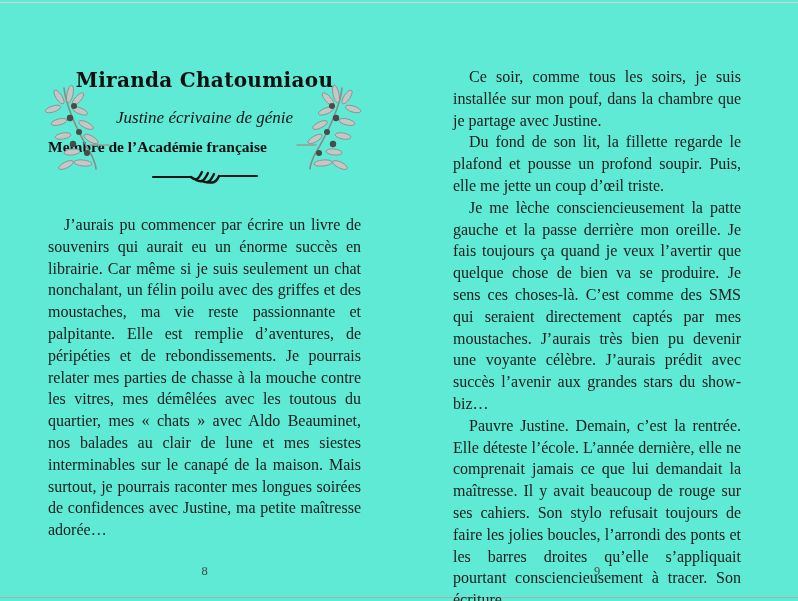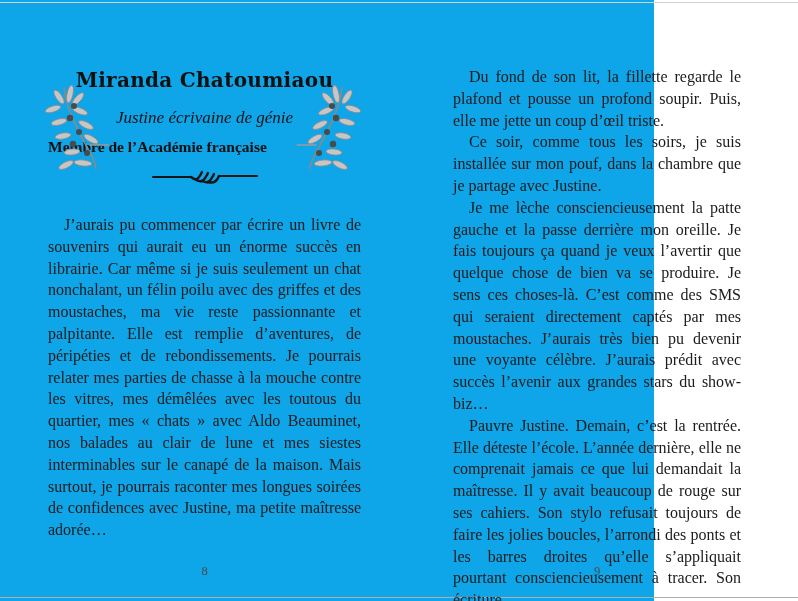--- a/index.html
+++ b/index.html
@@ -3,22 +3,22 @@
 <meta charset="utf-8">
 <style>
   html, body {
     margin: 0; padding: 0;
     background: #ffffff;
     width: 798px; height: 601px;
     overflow: hidden;
   }
   .spread {
     position: relative;
-    width: 654px; height: 601px;
-    background: #0ea5e9;
+    width: 798px; height: 601px;
+    background: #5eead4;
     font-family: "Liberation Serif", serif;
     color: #1b1b1b;
   }
   .rule { position: absolute; left: 0; width: 798px; height: 1px; }
   .rule-top { top: 2px; background: #d2d2d2; }
   .rule-bottom { top: 597px; background: #aeaeae; }
 
   .page { position: absolute; top: 0; height: 601px; }
   .page-left  { left: 48px;  width: 313px; }
   .page-right { left: 453px; width: 288px; }
@@ -91,22 +91,22 @@
 
     <div class="body-text body-left">
       <p>J’aurais pu commencer par écrire un livre de souvenirs qui aurait eu un énorme succès en librairie. Car même si je suis seulement un chat nonchalant, un félin poilu avec des griffes et des moustaches, ma vie reste passionnante et palpitante. Elle est remplie d’aventures, de péripéties et de rebondissements. Je pourrais relater mes parties de chasse à la mouche contre les vitres, mes démêlées avec les toutous du quartier, mes « chats » avec Aldo Beauminet, nos balades au clair de lune et mes siestes interminables sur le canapé de la maison. Mais surtout, je pourrais raconter mes longues soirées de confidences avec Justine, ma petite maîtresse adorée…</p>
     </div>
 
     <div class="page-number">8</div>
   </section>
 
   <section class="page page-right">
     <div class="body-text body-right">
+      <p>Ce soir, comme tous les soirs, je suis installée sur mon pouf, dans la chambre que je partage avec Justine.</p>
       <p>Du fond de son lit, la fillette regarde le plafond et pousse un profond soupir. Puis, elle me jette un coup d’œil triste.</p>
-      <p>Ce soir, comme tous les soirs, je suis installée sur mon pouf, dans la chambre que je partage avec Justine.</p>
       <p>Je me lèche consciencieusement la patte gauche et la passe derrière mon oreille. Je fais toujours ça quand je veux l’avertir que quelque chose de bien va se produire. Je sens ces choses-là. C’est comme des SMS qui seraient directement captés par mes moustaches. J’aurais très bien pu devenir une voyante célèbre. J’aurais prédit avec succès l’avenir aux grandes stars du show-biz…</p>
       <p>Pauvre Justine. Demain, c’est la rentrée. Elle déteste l’école. L’année dernière, elle ne comprenait jamais ce que lui demandait la maîtresse. Il y avait beaucoup de rouge sur ses cahiers. Son stylo refusait toujours de faire les jolies boucles, l’arrondi des ponts et les barres droites qu’elle s’appliquait pourtant consciencieusement à tracer. Son écriture,</p>
     </div>
     <div class="page-number">9</div>
   </section>
 
   <svg class="ornament-branch branch-left" width="82" height="92" viewBox="0 0 82 92" aria-hidden="true">
     <g>
       <path d="M34 4 C36 24 48 48 62 72 C64 77 66 81 66 85" fill="none" stroke="#8a8a8a" stroke-width="1.6" stroke-linecap="round"></path>
       <path d="M60 61 H79" fill="none" stroke="#9a9a9a" stroke-width="1.4" stroke-linecap="round"></path>

